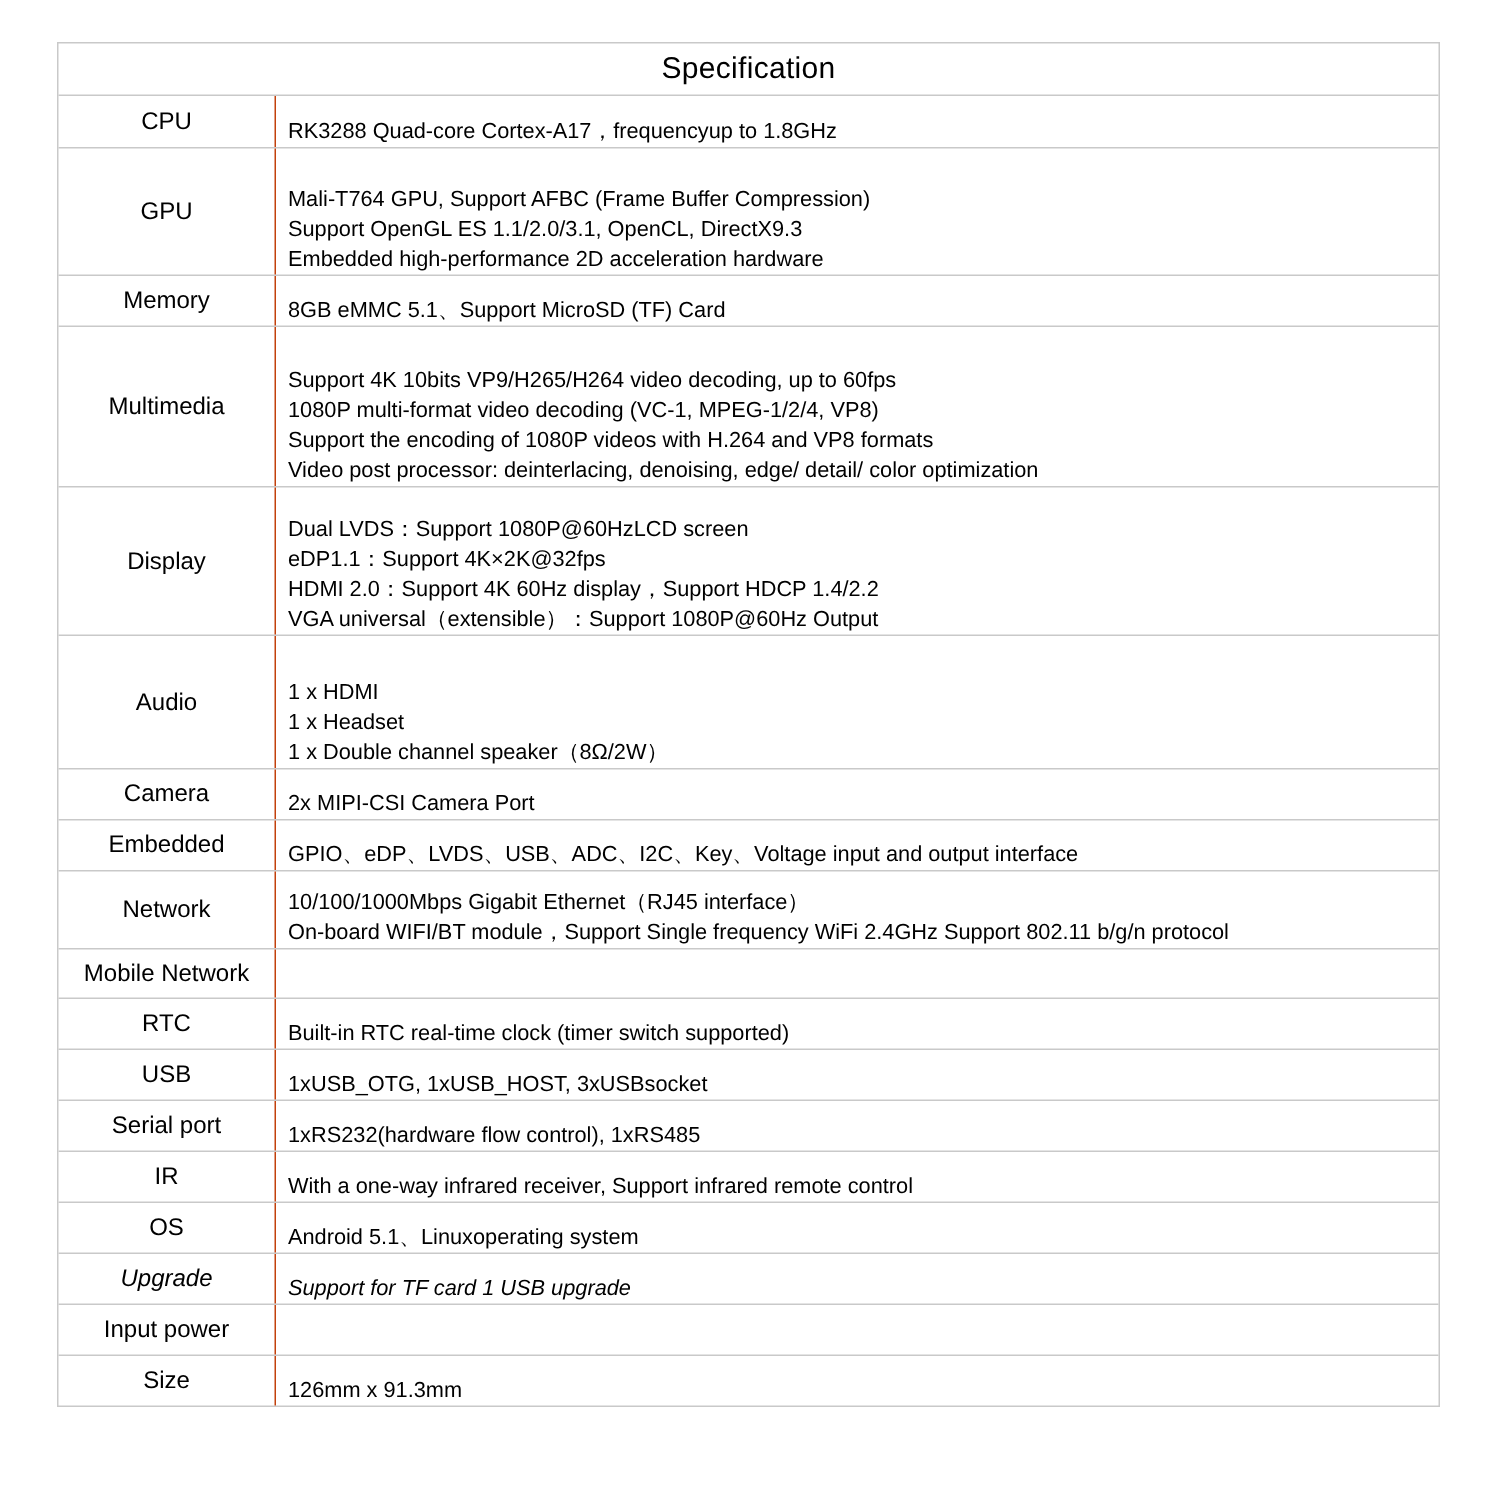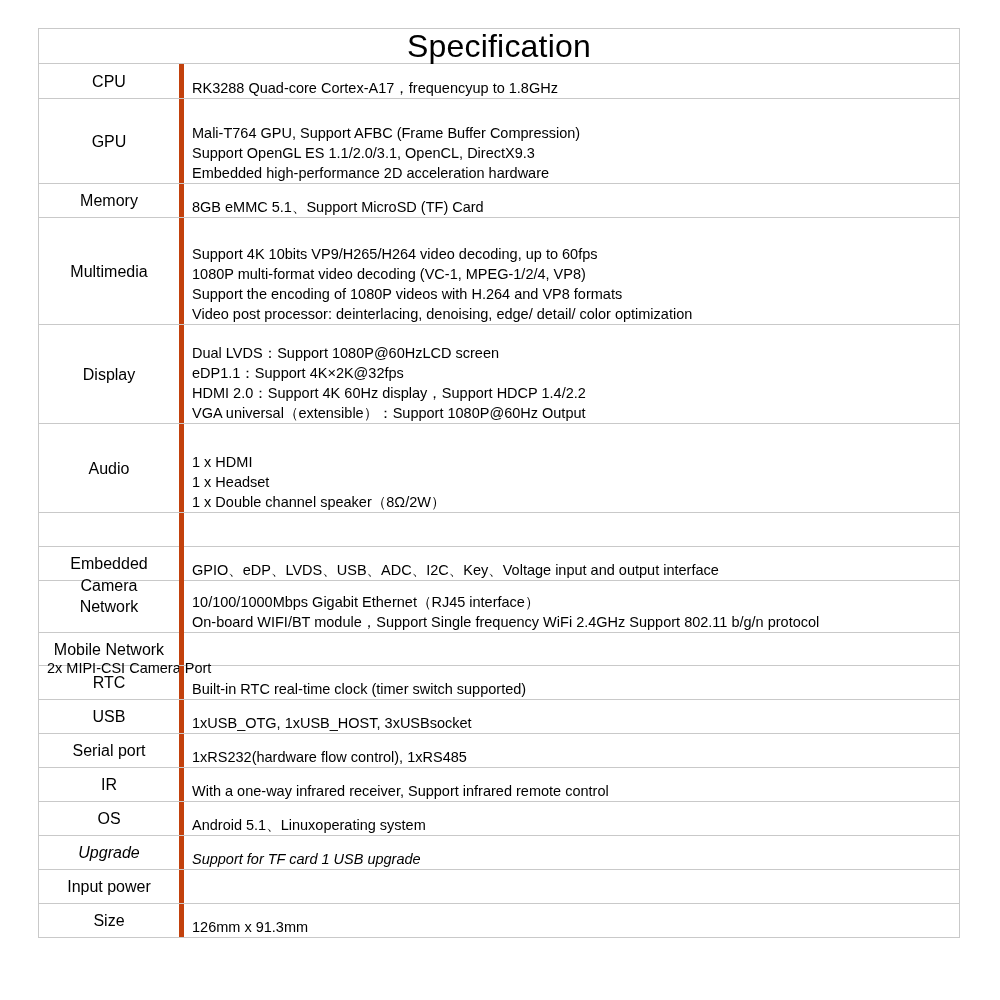--- a/index.html
+++ b/index.html
@@ -17,33 +17,33 @@
     margin: 28px 0 0 38px;
     border: 1px solid #c9c9c9;
     background: #ffffff;
   }
   .title-row {
     box-sizing: border-box;
     height: 34px;
     display: flex;
     align-items: center;
     justify-content: center;
-    font-size: 32px;
+    font-size: 20px;
     letter-spacing: 0.2px;
   }
   .row {
     box-sizing: border-box;
     display: flex;
     border-top: 1px solid #c9c9c9;
   }
   .label-cell {
     box-sizing: border-box;
     flex: 0 0 145px;
     width: 145px;
-    border-right: 5px solid #c2410c;
+    border-right: 1px solid #c2410c;
     display: flex;
     align-items: center;
     justify-content: center;
     text-align: center;
     font-size: 16px;
     line-height: 19px;
     padding: 0 2px;
   }
   .value-cell {
     box-sizing: border-box;
@@ -106,21 +106,21 @@
         </div>
       </div>
       <div class="row" style="height: 89px;">
         <div class="label-cell">Audio</div>
         <div class="value-cell">
           <div class="value-line">1 x HDMI</div>
           <div class="value-line">1 x Headset</div>
           <div class="value-line">1 x Double channel speaker（8Ω/2W）</div>
         </div>
       </div>
-      <div class="row" style="height: 34px; flex-direction: column;">
+      <div class="row" style="height: 34px;">
         <div class="label-cell">Camera</div>
         <div class="value-cell">
           <div class="value-line">2x MIPI-CSI Camera Port</div>
         </div>
       </div>
       <div class="row" style="height: 34px;">
         <div class="label-cell">Embedded</div>
         <div class="value-cell">
           <div class="value-line">GPIO、eDP、LVDS、USB、ADC、I2C、Key、Voltage input and output interface</div>
         </div>

